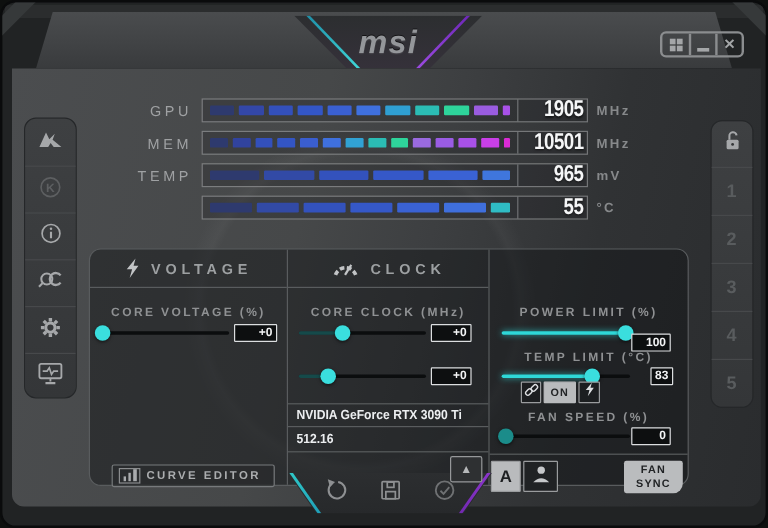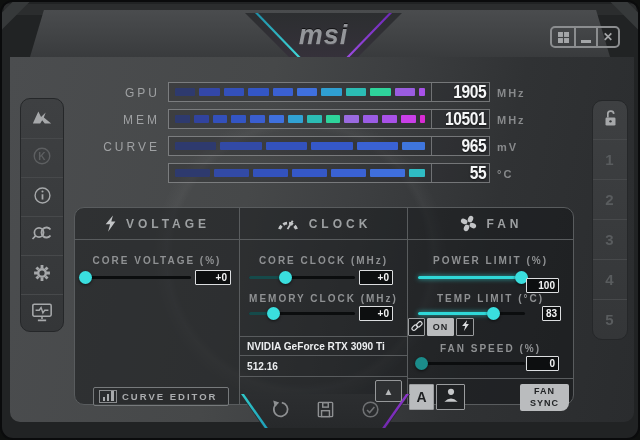--- a/index.html
+++ b/index.html
@@ -149,21 +149,21 @@
   .arrow-up-btn {
     position: absolute; left: 135px; top: 172px; width: 27px; height: 22px;
     background: #2e3032; border: 1px solid #96989a; border-radius: 2px;
     color: #b6b8ba; font-size: 10px; display: flex; align-items: center; justify-content: center; cursor: pointer;
     z-index: 6;
   }
 
   
   .mini-btn {
     position: absolute; height: 18px; display: flex; align-items: center; justify-content: center;
-    border: 1px solid #9a9c9e; background: #1c1e20; color: #dcdee0; cursor: pointer; border-radius: 1px;
+    border: 1px solid #9a9c9e; background: #1c1e20; color: #dcdee0; cursor: pointer; border-radius: 1px; margin-left: 26px;
   }
   .mini-btn.lit { background: #b9bbbd; color: #232527; border-color: #b9bbbd; }
   .on-btn { font-size: 9px; font-weight: bold; letter-spacing: 1px; }
   .fan-bottom-row {
     position: absolute; left: 0; right: 0; top: 170px; bottom: 0;
     border-top: 1px solid #595c5e;
   }
   .sq-btn {
     position: absolute; top: 5px; width: 25px; height: 26px; border: 1px solid #9a9c9e;
     display: flex; align-items: center; justify-content: center; cursor: pointer; border-radius: 1px;
@@ -286,21 +286,21 @@
             <span style="background: rgb(201, 63, 232); flex-grow: 1;"></span>
             <span style="background: rgb(217, 43, 212); flex-grow: 0.35;"></span>
           </div>
         <div class="gauge-value">
             <span class="digits">10501</span>
           </div>
       </div>
       <span class="gauge-unit">MHz</span>
     </div>
     <div class="gauge-row" style="top:79px">
-      <span class="gauge-label">CURVE</span>
+      <span class="gauge-label">TEMP</span>
       <div class="gauge-box">
         <div class="gauge-bars">
             <span style="background: rgb(46, 58, 110); flex-grow: 1;"></span>
             <span style="background: rgb(50, 74, 166); flex-grow: 1;"></span>
             <span style="background: rgb(51, 82, 189); flex-grow: 1;"></span>
             <span style="background: rgb(53, 88, 200); flex-grow: 1;"></span>
             <span style="background: rgb(58, 98, 212); flex-grow: 1;"></span>
             <span style="background: rgb(63, 118, 221); flex-grow: 0.55;"></span>
           </div>
         <div class="gauge-value">
@@ -368,55 +368,40 @@
         </div>
         <div class="ctl-label" style="top:47px">CORE CLOCK (MHz)</div>
         <div class="slider faint" style="left:9px; top:62px; width:106px">
           <div class="track">
               <div class="fill" style="width: 34%;"></div>
             </div>
           <div class="knob" style="left: calc(34% - 6px);"></div>
         </div>
         <div class="vbox" style="left:119px; top:62px; width:34px">+0</div>
 
-        <div class="ctl-label" style="top:85px">MEMORY CLOCK (MHz)</div>
         <div class="slider faint" style="left:9px; top:98px; width:106px">
           <div class="track">
               <div class="fill" style="width: 23%;"></div>
             </div>
           <div class="knob" style="left: calc(23% - 6px);"></div>
         </div>
         <div class="vbox" style="left:119px; top:98px; width:34px">+0</div>
 
         <div class="gpu-name-row">
           <span>NVIDIA GeForce RTX 3090 Ti</span>
         </div>
         <div class="driver-row">
           <span>512.16</span>
         </div>
         <div class="arrow-up-btn">
           <span>▲</span>
         </div>
       </div>
 
       <div class="panel fan">
-        <div class="panel-header">
-          <span class="p-icon">
-            <svg width="19" height="19" viewBox="0 0 24 24" fill="currentColor">
-                <g transform="rotate(25 12 12)">
-                  <ellipse cx="12" cy="6" rx="3.2" ry="4.4"></ellipse>
-                  <ellipse cx="12" cy="18" rx="3.2" ry="4.4"></ellipse>
-                  <ellipse cx="6" cy="12" rx="4.4" ry="3.2"></ellipse>
-                  <ellipse cx="18" cy="12" rx="4.4" ry="3.2"></ellipse>
-                </g>
-                <circle cx="12" cy="12" r="2" fill="#26282a"></circle>
-              </svg>
-          </span>
-          <span class="panel-title">FAN</span>
-        </div>
         <div class="ctl-label" style="top:47px">POWER LIMIT (%)</div>
         <div class="slider bright" style="left:10px; top:62px; width:107px">
           <div class="track">
               <div class="fill" style="width: 96%;"></div>
             </div>
           <div class="knob" style="left: calc(96% - 6px);"></div>
         </div>
         <div class="vbox" style="left:118px; top:70px; width:33px">100</div>
 
         <div class="ctl-label" style="top:85px">TEMP LIMIT (°C)</div>

